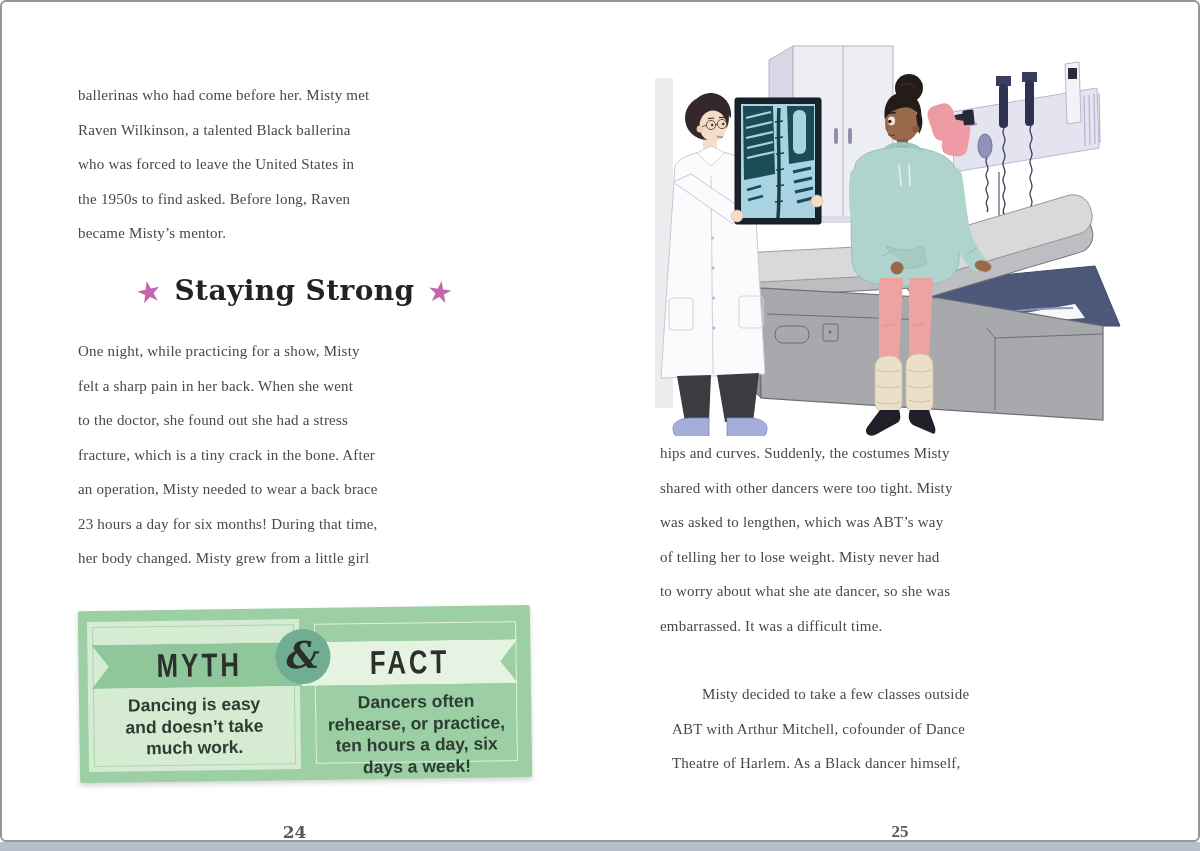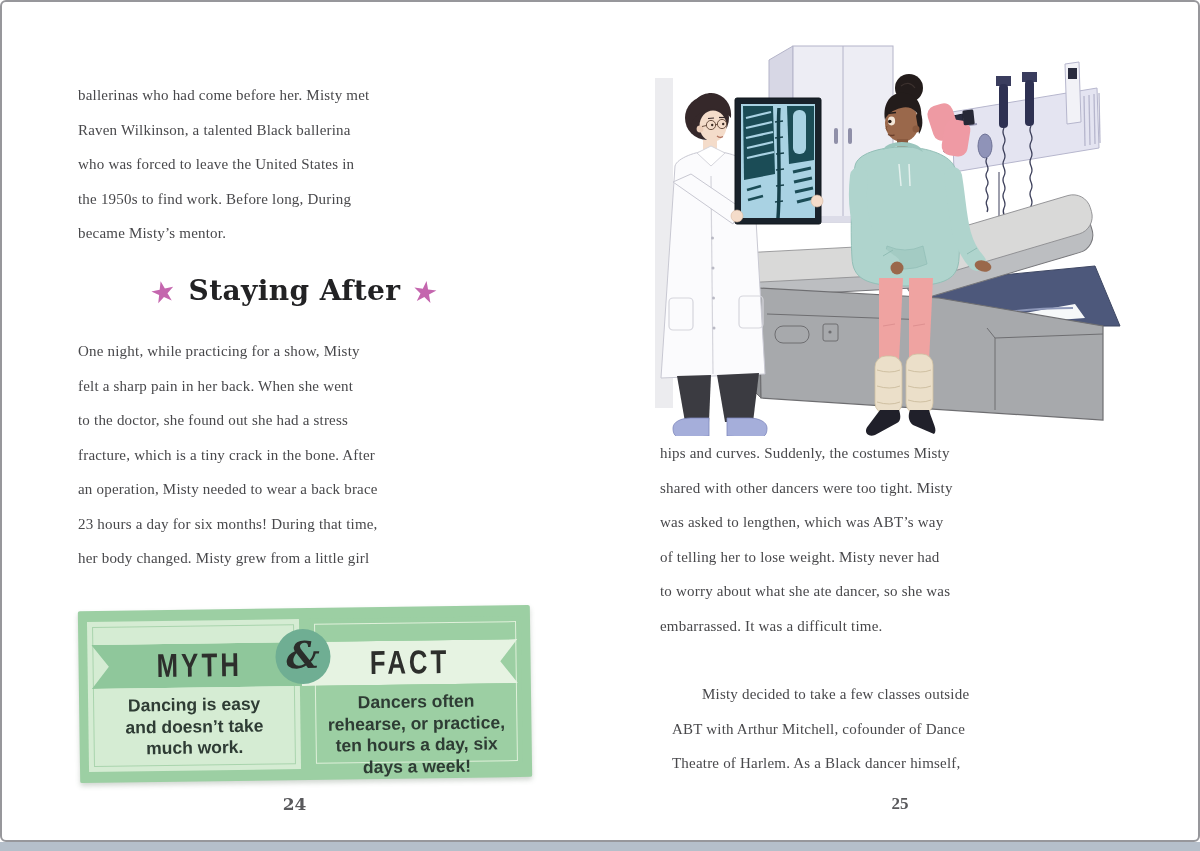--- a/index.html
+++ b/index.html
@@ -19,21 +19,21 @@
   .rp2{left:670px;top:675px;width:480px;}
 
   .heading{position:absolute;left:76px;top:272px;width:433px;margin:0;text-align:center;
            font-family:"DejaVu Serif", serif;font-weight:bold;font-size:28px;color:#222224;
            letter-spacing:.4px;}
   .heading .star{display:inline-block;color:#c466ae;font-size:29px;vertical-align:-2px;
                  font-family:"DejaVu Sans", sans-serif;}
   .heading .star.l{transform:rotate(-12deg);margin-right:12px;}
   .heading .star.r{transform:rotate(8deg);margin-left:12px;}
 
-  .pagenum{position:absolute;top:792px;text-align:center;font-family:"DejaVu Serif", serif;
+  .pagenum{position:absolute;top:820px;text-align:center;font-family:"DejaVu Serif", serif;
            font-weight:bold;font-size:17px;color:#59595c;}
   .pagenum.left{left:76px;width:433px;}
   .pagenum.right{left:658px;width:480px;font-family:Liberation Serif, serif;}
 
   
   .mythfact{position:absolute;left:77px;top:606px;width:452px;height:172px;background:#9ccfa3;
             transform:rotate(-.8deg);border-radius:2px;box-shadow:0 3px 5px rgba(90,110,90,.28);}
   .mf-panel{position:absolute;top:11px;width:212px;height:150px;}
   .mf-left{left:9px;background:#d5ecd3;outline:1px solid #a9d4ad;outline-offset:-6px;}
   .mf-right{left:231px;background:#9ccfa3;outline:1px solid #dff0da;outline-offset:-6px;}
@@ -60,26 +60,26 @@
 <body>
 
 <div class="canvas">
   <div class="page-frame">
 
     <section>
       <div class="para p1">
           <div class="pline">ballerinas who had come before her. Misty met</div>
           <div class="pline">Raven Wilkinson, a talented Black ballerina</div>
           <div class="pline">who was forced to leave the United States in</div>
-          <div class="pline">the 1950s to find work. Before long, During</div>
+          <div class="pline">the 1950s to find asked. Before long, Raven</div>
           <div class="pline">became Misty’s mentor.</div>
         </div>
 
       <h2 class="heading">
-        <span class="star l">★</span><span>Staying After</span><span class="star r">★</span>
+        <span class="star l">★</span><span>Staying Strong</span><span class="star r">★</span>
       </h2>
 
       <div class="para p2">
           <div class="pline">One night, while practicing for a show, Misty</div>
           <div class="pline">felt a sharp pain in her back. When she went</div>
           <div class="pline">to the doctor, she found out she had a stress</div>
           <div class="pline">fracture, which is a tiny crack in the bone. After</div>
           <div class="pline">an operation, Misty needed to wear a back brace</div>
           <div class="pline">23 hours a day for six months! During that time,</div>
           <div class="pline">her body changed. Misty grew from a little girl</div>

